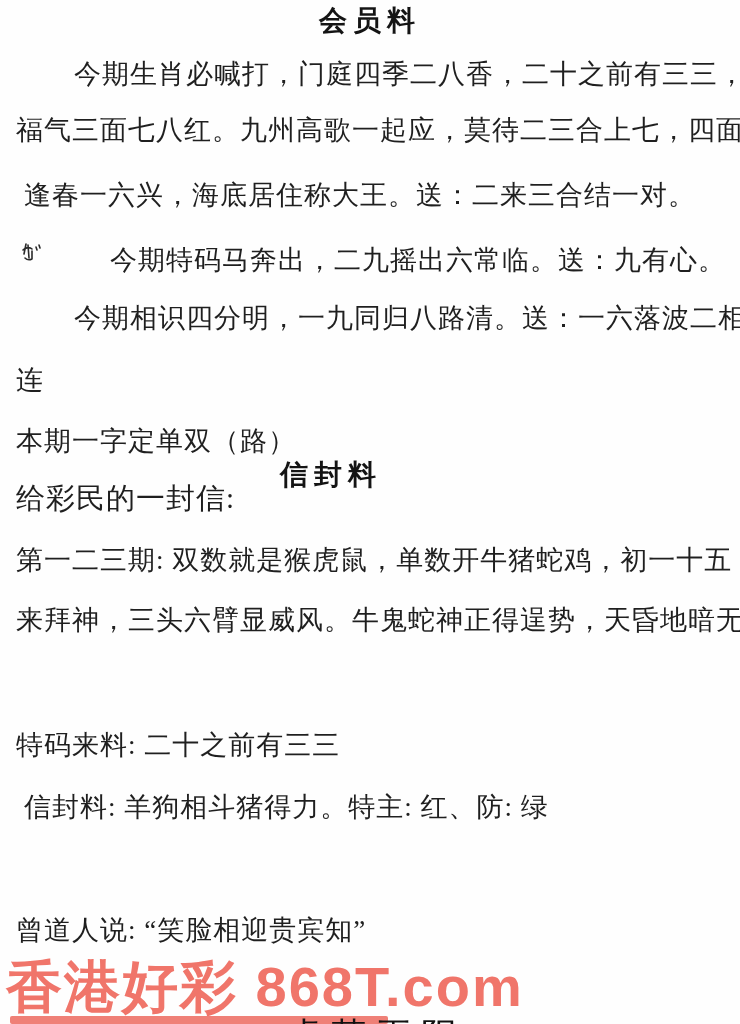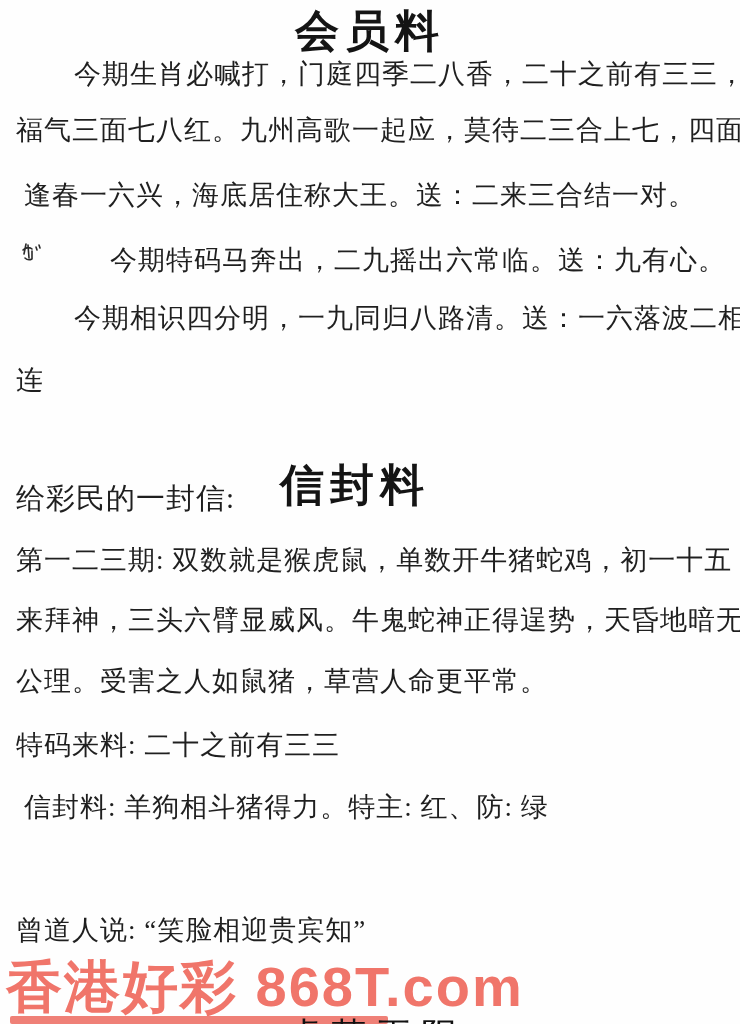--- a/index.html
+++ b/index.html
@@ -18,21 +18,21 @@
   }
   .line {
     position: absolute;
     white-space: nowrap;
     font-size: 27px;
     letter-spacing: 1px;
     color: #1f1f1f;
   }
   .section-title {
     position: absolute;
-    font-size: 44px;
+    font-size: 28px;
     font-weight: 700;
     letter-spacing: 6px;
     color: #141414;
     white-space: nowrap;
   }
   #member-title {
     top: 2px;
     left: 0;
     width: 100%;
     text-align: center;
@@ -111,30 +111,30 @@
       <path d="M18 9 L19 12 M21 7 L22 10"></path>
     </g>
   </svg>
 
   <div id="line-special" class="line">今期特码马奔出，二九摇出六常临。送：九有心。</div>
 
   <div id="line-acquaint" class="line">今期相识四分明，一九同归八路清。送：一六落波二相</div>
 
   <div id="line-wrap" class="line">连</div>
 
+  <div id="line-singledouble" class="line">本期一字定单双（路）</div>
 
   <div id="line-intro" class="line">给彩民的一封信:</div>
 
   <div id="envelope-title" class="section-title">信封料</div>
 
   <div id="line-period-1" class="line">第一二三期: 双数就是猴虎鼠，单数开牛猪蛇鸡，初一十五</div>
 
   <div id="line-period-2" class="line">来拜神，三头六臂显威风。牛鬼蛇神正得逞势，天昏地暗无</div>
 
-  <div id="line-period-3" class="line">公理。受害之人如鼠猪，草营人命更平常。</div>
 
   <div id="line-code-tip" class="line">特码来料: 二十之前有三三</div>
 
   <div id="line-envelope-tip" class="line">信封料: 羊狗相斗猪得力。特主: 红、防: 绿</div>
 
 
   <div id="line-quote" class="line">曾道人说: “笑脸相迎贵宾知”</div>
 
   <div id="watermark" style="color: rgb(240, 117, 106);">香港好彩 868T.com</div>
 

